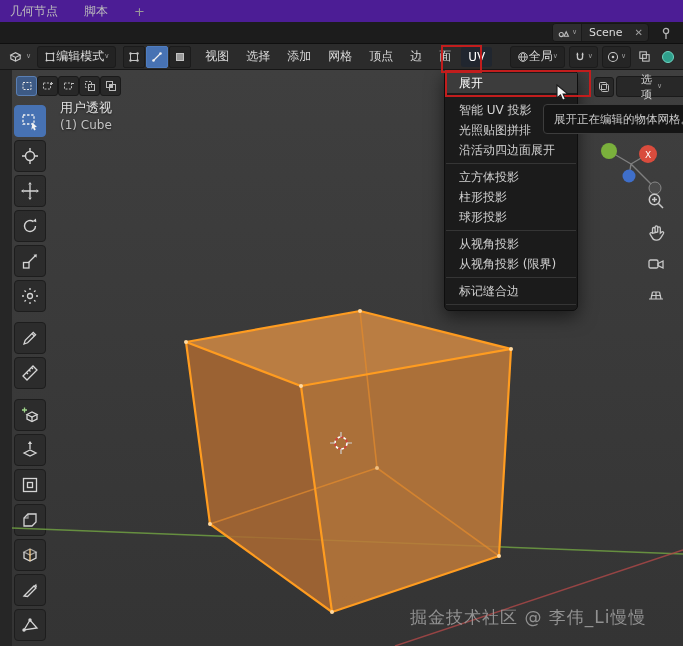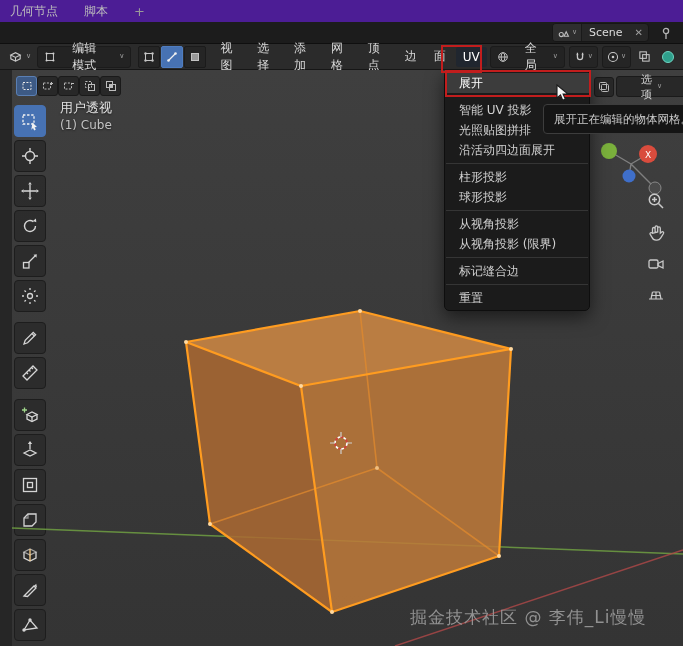--- a/index.html
+++ b/index.html
@@ -20,21 +20,21 @@
         background:#2e2e2e;border-right:1px solid #1a1a1a;}
   .scene-name{font-size:11px;color:#dcdcdc;padding:0 7px;}
   .scene-x{font-size:10px;color:#9f9f9f;padding:0 5px;}
   .pin-btn{width:18px;height:18px;display:flex;align-items:center;justify-content:center;}
   .caret{font-size:7px;color:#9c9c9c;line-height:1;}
   
   .vheader{position:absolute;left:0;top:44px;width:683px;height:26px;background:#2b2b2b;
         border-bottom:1px solid #161616;display:flex;align-items:center;gap:3px;
         padding:0 5px;box-sizing:border-box;}
   .hicon-btn{display:flex;align-items:center;gap:3px;padding:2px 3px;border-radius:3px;}
-  .hdrop{display:flex;align-items:center;gap:16px;background:#232323;border:1px solid #1b1b1b;
+  .hdrop{display:flex;align-items:center;gap:0;background:#232323;border:1px solid #1b1b1b;
         border-radius:3px;padding:2px 6px;font-size:12px;color:#dcdcdc;height:16px;}
   .selmode{display:flex;gap:1px;margin:0 4px;}
   .selmode .sm{width:20px;height:20px;background:#252525;border:1px solid #1b1b1b;
         display:flex;align-items:center;justify-content:center;border-radius:2px;}
   .selmode .sm.active{background:#4772b3;border-color:#4f7dc0;}
   .hmenu{font-size:12px;color:#d8d8d8;padding:3px 7px;border-radius:3px;}
   .hmenu.pressed{background:#20262f;color:#fff;}
   .hright{margin-left:auto;display:flex;align-items:center;gap:4px;}
   .hsmall{display:flex;align-items:center;gap:2px;background:#252525;border:1px solid #1b1b1b;
         border-radius:3px;padding:2px 4px;height:16px;}
@@ -56,21 +56,21 @@
         text-shadow:0 1px 2px rgba(0,0,0,.5);}
   .tbtn{position:absolute;left:14px;width:30px;height:30px;background:rgba(43,43,43,.92);
         border:1px solid #1d1d1d;border-radius:4px;display:flex;align-items:center;justify-content:center;}
   .tbtn.active{background:#4772b3;border-color:#4772b3;}
   .scene-svg{position:absolute;left:0;top:0;}
   .navbtn{position:absolute;left:642px;width:28px;height:28px;display:flex;
         align-items:center;justify-content:center;border-radius:50%;}
   .watermark{position:absolute;left:410px;top:536px;font-size:17px;color:#999;
         letter-spacing:1px;opacity:.92;z-index:6;white-space:nowrap;}
   
-  .uvmenu{position:absolute;left:444px;top:0;width:146px;background:rgba(27,27,27,.98);
+  .uvmenu{position:absolute;left:444px;top:0;width:134px;background:rgba(27,27,27,.98);
         border:1px solid #0e0e0e;border-radius:5px;box-shadow:0 6px 18px rgba(0,0,0,.55);
         padding:2px 0;z-index:10;box-sizing:border-box;}
   .mi{height:20px;line-height:20px;padding-left:14px;font-size:12px;color:#d0d0d0;white-space:nowrap;}
   .mi.hl{background:#3c3c3c;color:#ffffff;}
   .msep{border-top:1px solid #353535;margin:3px 1px;}
   
   .tooltip{position:absolute;left:543px;top:34px;height:28px;line-height:28px;background:#151515;
         border:1px solid #3d3d3d;border-radius:4px;padding:0 10px;font-size:11.5px;
         color:#c9c9c9;white-space:nowrap;z-index:20;overflow:hidden;max-width:200px;}
   .anno{position:absolute;border:2px solid #c21d1d;z-index:30;pointer-events:none;}
@@ -439,29 +439,29 @@
 
     <div class="watermark">掘金技术社区 @ 李伟_Li慢慢</div>
 
     <div class="uvmenu">
       <div class="mi hl">展开</div>
       <div class="msep"></div>
       <div class="mi">智能 UV 投影</div>
       <div class="mi">光照贴图拼排</div>
       <div class="mi">沿活动四边面展开</div>
       <div class="msep"></div>
+      <div class="mi">立方体投影</div>
       <div class="mi">柱形投影</div>
       <div class="mi">球形投影</div>
       <div class="msep"></div>
       <div class="mi">从视角投影</div>
       <div class="mi">从视角投影 (限界)</div>
       <div class="msep"></div>
       <div class="mi">标记缝合边</div>
       <div class="msep"></div>
-      <div class="mi">重置</div>
     </div>
 
     <div class="tooltip">展开正在编辑的物体网格。</div>
   </div>
 
   <div class="anno" style="left:441px;top:45px;width:37px;height:24px"></div>
   <div class="anno" style="left:445px;top:70px;width:142px;height:23px"></div>
 
   <div class="mcursor" style="left:556px;top:84px">
     <svg width="16" height="18" viewBox="0 0 16 18">

